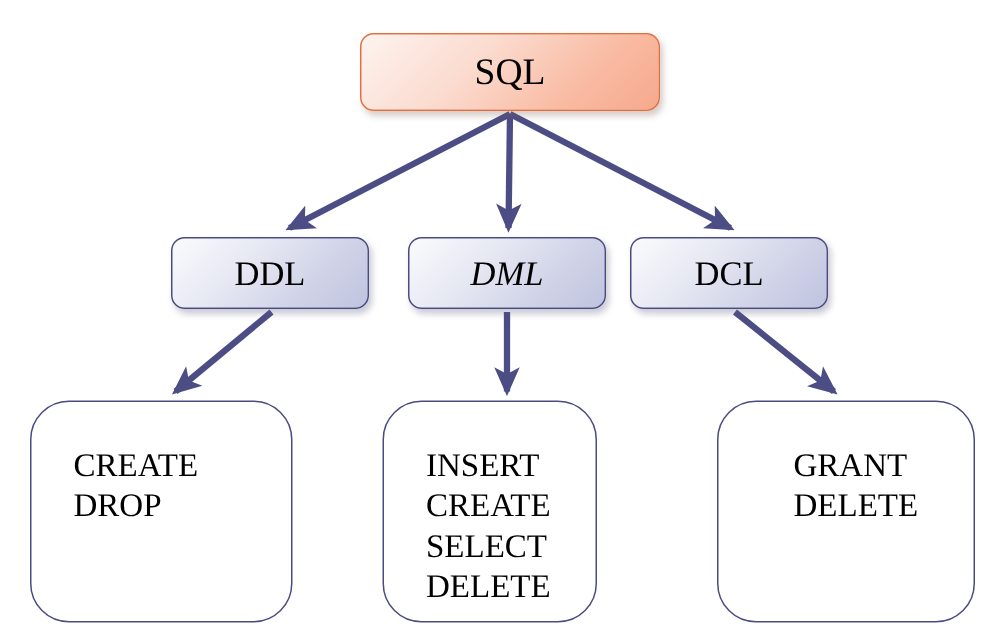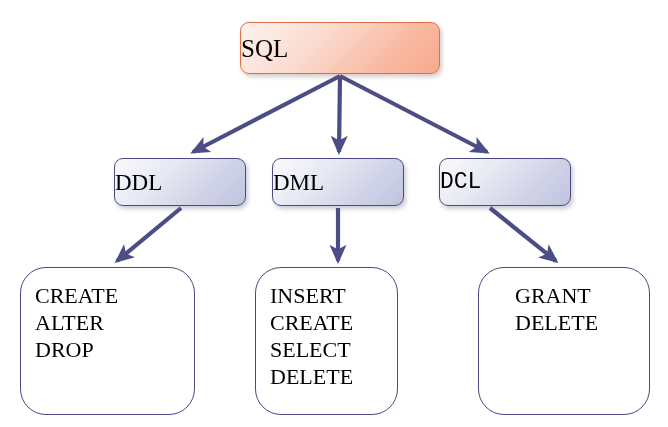--- a/index.html
+++ b/index.html
@@ -26,21 +26,21 @@
     height: 427px;
     pointer-events: none;
   }
 
   
   .node {
     position: absolute;
     box-sizing: border-box;
     display: flex;
     align-items: center;
-    justify-content: flex-start;
+    justify-content: center;
     color: #000000;
     line-height: 1;
   }
 
   
   .node-root {
     left: 240px;
     top: 22px;
     width: 200px;
     height: 52px;
@@ -64,40 +64,40 @@
     border-radius: 9px;
     background: linear-gradient(135deg,
                 #FBFBFD 0%,
                 #E7E9F3 35%,
                 #CFD2E7 72%,
                 #BFC3DE 100%);
     box-shadow: 2px 3px 4px rgba(90, 90, 125, 0.32);
     font-size: 23px;
   }
   .node-mid.pos-ddl { left: 114px; }
-  .node-mid.pos-dml { left: 272px; }
-  .node-mid.pos-dcl { left: 439px; font-family: Liberation Mono, monospace; }
+  .node-mid.pos-dml { left: 272px; font-style: italic; }
+  .node-mid.pos-dcl { left: 420px; }
 
   
   .node-leaf {
     top: 267px;
     height: 148px;
     border: 1.6px solid #4B4B82;
     border-radius: 26px;
     background: #ffffff;
     display: block;
     padding: 14px 0 0 14px;
   }
   .node-leaf.pos-ddl { left: 20px;  width: 175px; }
   .node-leaf.pos-dml { left: 255px; width: 143px; }
   .node-leaf.pos-dcl { left: 478px; width: 172px; padding-left: 36px; }
 
   .cmd-list {
     list-style: none;
-    margin: 0;
+    margin: 14px;
     padding: 0;
   }
   .cmd-list li {
     font-size: 22px;
     line-height: 27px;
     color: #000000;
     white-space: nowrap;
   }
 </style>
 </head>
@@ -140,21 +140,20 @@
     <span>DML</span>
   </div>
 
   <div class="node node-mid pos-dcl">
     <span>DCL</span>
   </div>
 
   <div class="node node-leaf pos-ddl">
     <ul class="cmd-list">
         <li>CREATE</li>
-        <li>ALTER</li>
         <li>DROP</li>
       </ul>
   </div>
 
   <div class="node node-leaf pos-dml">
     <ul class="cmd-list">
         <li>INSERT</li>
         <li>CREATE</li>
         <li>SELECT</li>
         <li>DELETE</li>

